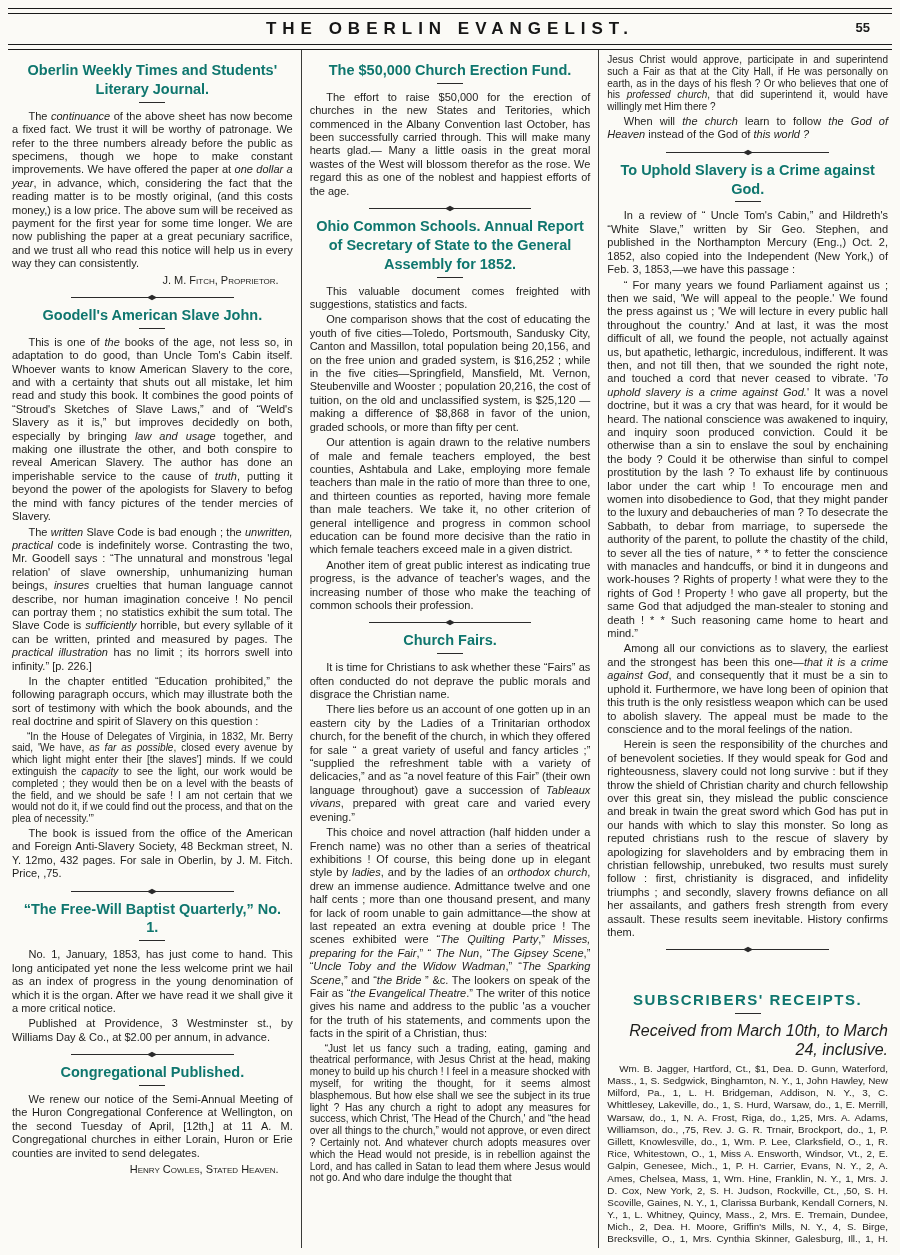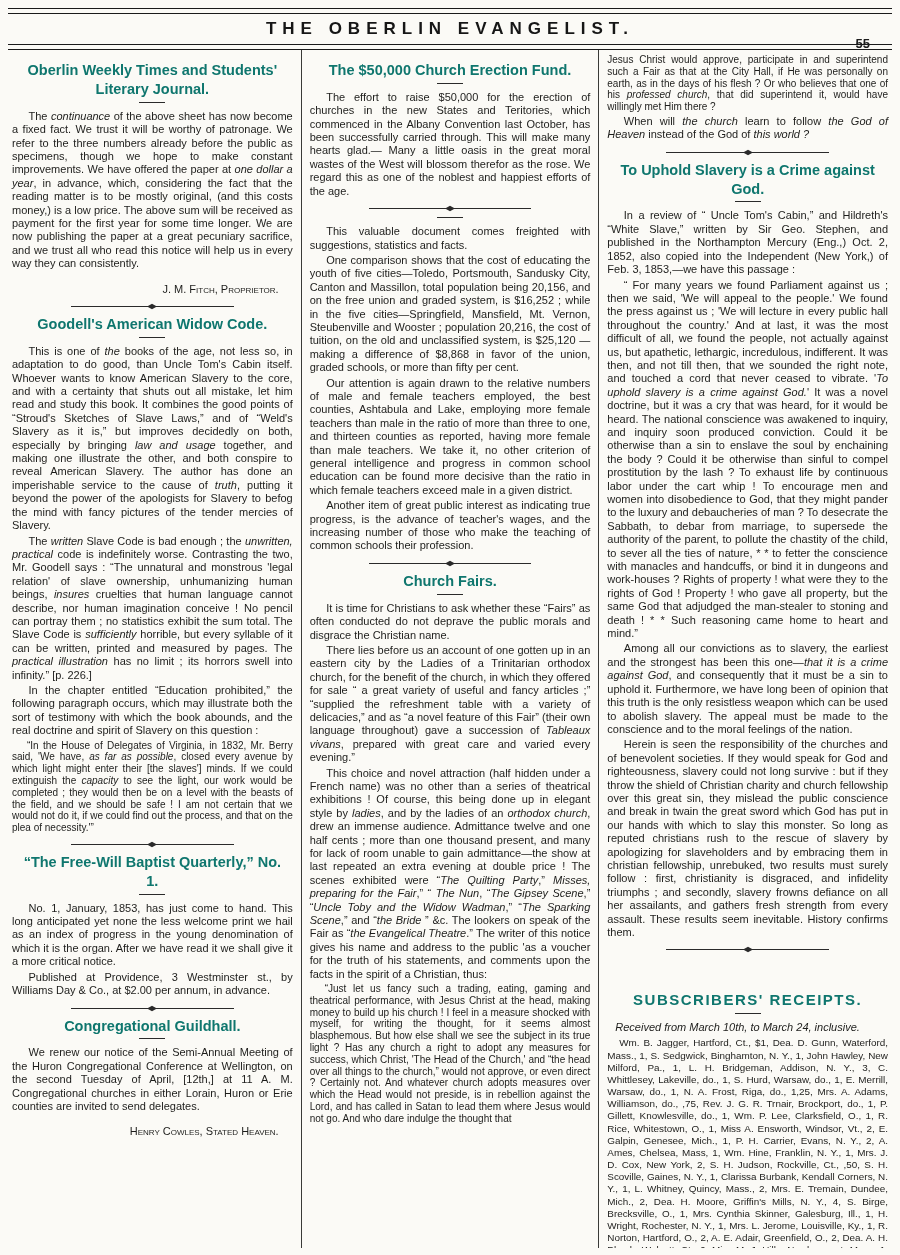--- a/index.html
+++ b/index.html
@@ -5,40 +5,40 @@
   html,body{margin:0;padding:0;background:#e8e6e0;}
   .page{
     position:relative; width:900px; height:1255px; margin:0 auto;
     background:#fbfaf6; color:#1c1c1c; overflow:hidden;
     font-family:Liberation Sans, sans-serif;
   }
   .drule{height:4px;border-top:1.4px solid #1a1a1a;border-bottom:1px solid #1a1a1a;margin:0 8px;}
   .drule.top{margin-top:8px;}
   .masthead{position:relative;height:30px;display:flex;align-items:center;justify-content:center;}
   .masthead-title{font-size:17px;letter-spacing:6px;font-weight:bold;color:#161616;}
-  .page-number{position:absolute;right:30px;top:22px;font-size:13px;font-weight:bold;}
+  .page-number{position:absolute;right:30px;top:6px;font-size:13px;font-weight:bold;}
   .columns{display:flex;height:1198px;padding:0 4px;align-items:stretch;}
   .column{width:291px;padding:4px 8px 0 8px;overflow:hidden;}
   .vrule{width:1px;background:#3a3a38;margin-top:0;}
   h2.head{
     font-size:14.5px;font-weight:bold;text-align:center;
     margin:7px 4px 2px 4px;line-height:1.3;color:#0f766e;
   }
   h2.caps{letter-spacing:1.5px;font-size:15px;margin-top:40px;}
   .headrule{width:26px;border-top:1.6px solid #2a2a2a;margin:3px auto 7px auto;}
   .swell{position:relative;width:58%;height:1px;background:#2a2a2a;margin:10px auto 8px auto;}
   .swell::after{
     content:"";position:absolute;left:50%;top:-3px;width:7px;height:7px;background:#2a2a2a;
     transform:translateX(-50%) scaleY(0.55) rotate(45deg);
   }
   p{margin:0 0 2px 0;font-size:11px;line-height:1.22;text-align:justify;text-indent:1.5em;color:#1d1d1b;}
   p.quote{font-size:10px;line-height:1.18;}
   p.noindent{text-indent:0;}
-  p.signature{text-align:right;text-indent:0;padding-right:14px;font-variant-caps:small-caps;margin-top:12px;}
-  p.subhead{text-align:left;text-indent:0;margin:2px 0 3px 8px;font-size:11px;}
+  p.signature{text-align:right;text-indent:0;padding-right:14px;font-variant-caps:small-caps;margin-top:3px;}
+  p.subhead{text-align:right;text-indent:0;margin:2px 0 3px 8px;font-size:16px;}
   p.receipts{font-size:9.9px;line-height:1.23;text-indent:1.2em;}
   i{font-style:italic;}
 </style>
 </head>
 <body>
 
 <div class="page">
   <div class="drule top"></div>
   <div class="masthead">
     <div class="masthead-title">THE OBERLIN EVANGELIST.</div>
@@ -48,51 +48,53 @@
   <div class="columns">
     <div class="column" id="col-0">
         <div>
           <h2 class="head">Oberlin Weekly Times and Students' Literary Journal.</h2>
           <div class="headrule"></div>
           <p>The <i>continuance</i> of the above sheet has now become a fixed fact. We trust it will be worthy of patronage. We refer to the three numbers already before the public as specimens, though we hope to make constant improvements. We have offered the paper at <i>one dollar a year</i>, in advance, which, considering the fact that the reading matter is to be mostly original, (and this costs money,) is a low price. The above sum will be received as payment for the first year for some time longer. We are now publishing the paper at a great pecuniary sacrifice, and we trust all who read this notice will help us in every way they can consistently.</p>
           <p class="signature">J. M. Fitch, Proprietor.</p>
         </div>
         <div class="swell"></div>
         <div>
-          <h2 class="head">Goodell's American Widow Code.</h2>
+          <h2 class="head">Goodell's American Slave John.</h2>
           <div class="headrule"></div>
           <p>This is one of <i>the</i> books of the age, not less so, in adaptation to do good, than Uncle Tom's Cabin itself. Whoever wants to know American Slavery to the core, and with a certainty that shuts out all mistake, let him read and study this book. It combines the good points of “Stroud's Sketches of Slave Laws,” and of “Weld's Slavery as it is,” but improves decidedly on both, especially by bringing <i>law and usage</i> together, and making one illustrate the other, and both conspire to reveal American Slavery. The author has done an imperishable service to the cause of <i>truth</i>, putting it beyond the power of the apologists for Slavery to befog the mind with fancy pictures of the tender mercies of Slavery.</p>
           <p>The <i>written</i> Slave Code is bad enough ; the <i>unwritten, practical</i> code is indefinitely worse. Contrasting the two, Mr. Goodell says : “The unnatural and monstrous 'legal relation' of slave ownership, unhumanizing human beings, <i>insures</i> cruelties that human language cannot describe, nor human imagination conceive ! No pencil can portray them ; no statistics exhibit the sum total. The Slave Code is <i>sufficiently</i> horrible, but every syllable of it can be written, printed and measured by pages. The <i>practical illustration</i> has no limit ; its horrors swell into infinity.” [p. 226.]</p>
           <p>In the chapter entitled “Education prohibited,” the following paragraph occurs, which may illustrate both the sort of testimony with which the book abounds, and the real doctrine and spirit of Slavery on this question :</p>
           <p class="quote">“In the House of Delegates of Virginia, in 1832, Mr. Berry said, 'We have, <i>as far as possible</i>, closed every avenue by which light might enter their [the slaves'] minds. If we could extinguish the <i>capacity</i> to see the light, our work would be completed ; they would then be on a level with the beasts of the field, and we should be safe ! I am not certain that we would not do it, if we could find out the process, and that on the plea of necessity.'”</p>
+          <p>The book is issued from the office of the American and Foreign Anti-Slavery Society, 48 Beckman street, N. Y. 12mo, 432 pages. For sale in Oberlin, by J. M. Fitch. Price, ,75.</p>
         </div>
         <div class="swell"></div>
         <div>
           <h2 class="head">“The Free-Will Baptist Quarterly,” No. 1.</h2>
           <div class="headrule"></div>
           <p>No. 1, January, 1853, has just come to hand. This long anticipated yet none the less welcome print we hail as an index of progress in the young denomination of which it is the organ. After we have read it we shall give it a more critical notice.</p>
           <p>Published at Providence, 3 Westminster st., by Williams Day &amp; Co., at $2.00 per annum, in advance.</p>
         </div>
         <div class="swell"></div>
         <div>
-          <h2 class="head">Congregational Guildhall.</h2>
+          <h2 class="head">Congregational Published.</h2>
           <div class="headrule"></div>
           <p>We renew our notice of the Semi-Annual Meeting of the Huron Congregational Conference at Wellington, on the second Tuesday of April, [12th,] at 11 A. M. Congregational churches in either Lorain, Huron or Erie counties are invited to send delegates.</p>
           <p class="signature">Henry Cowles, Stated Heaven.</p>
         </div>
       </div>
     <div class="vrule"></div>
     <div class="column" id="col-1">
         <div>
           <h2 class="head">The $50,000 Church Erection Fund.</h2>
           <div class="headrule"></div>
           <p>The effort to raise $50,000 for the erection of churches in the new States and Teritories, which commenced in the Albany Convention last October, has been successfully carried through. This will make many hearts glad.— Many a little oasis in the great moral wastes of the West will blossom therefor as the rose. We regard this as one of the noblest and happiest efforts of the age.</p>
         </div>
         <div class="swell"></div>
         <div>
+          <h2 class="head">Ohio Common Schools. Annual Report of Secretary of State to the General Assembly for 1852.</h2>
           <div class="headrule"></div>
           <p>This valuable document comes freighted with suggestions, statistics and facts.</p>
           <p>One comparison shows that the cost of educating the youth of five cities—Toledo, Portsmouth, Sandusky City, Canton and Massillon, total population being 20,156, and on the free union and graded system, is $16,252 ; while in the five cities—Springfield, Mansfield, Mt. Vernon, Steubenville and Wooster ; population 20,216, the cost of tuition, on the old and unclassified system, is $25,120 —making a difference of $8,868 in favor of the union, graded schools, or more than fifty per cent.</p>
           <p>Our attention is again drawn to the relative numbers of male and female teachers employed, the best counties, Ashtabula and Lake, employing more female teachers than male in the ratio of more than three to one, and thirteen counties as reported, having more female than male teachers. We take it, no other criterion of general intelligence and progress in common school education can be found more decisive than the ratio in which female teachers exceed male in a given district.</p>
           <p>Another item of great public interest as indicating true progress, is the advance of teacher's wages, and the increasing number of those who make the teaching of common schools their profession.</p>
         </div>
         <div class="swell"></div>
         <div>
           <h2 class="head">Church Fairs.</h2>
           <div class="headrule"></div>

